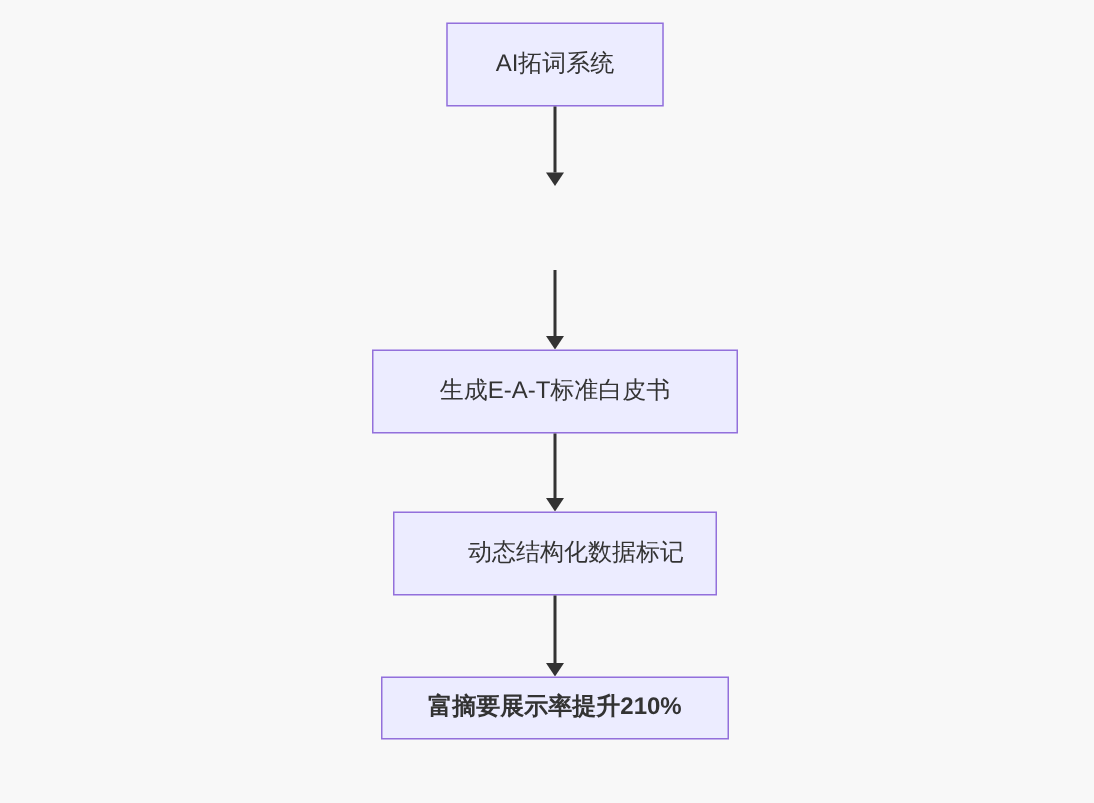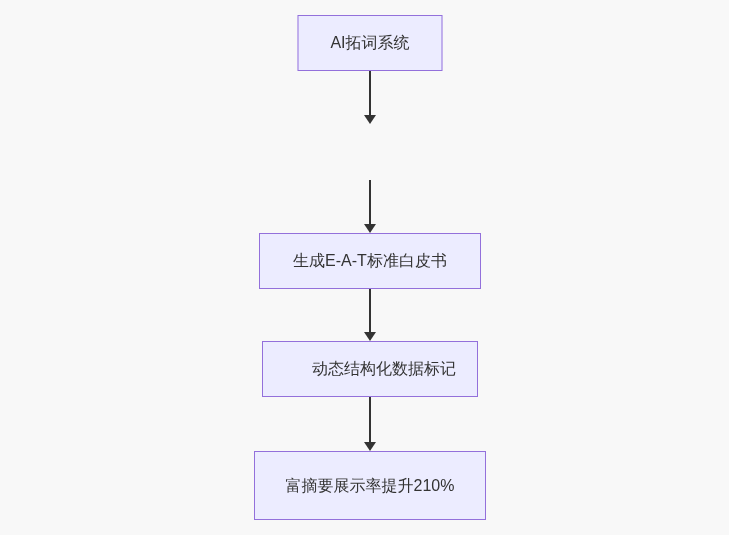--- a/index.html
+++ b/index.html
@@ -68,35 +68,35 @@
     <div class="arrow-line"></div>
     <div class="arrow-head"></div>
   </div>
 
 
   <div class="arrow" style="top:180px; height:53px;">
     <div class="arrow-line"></div>
     <div class="arrow-head"></div>
   </div>
 
-  <div class="node" style="top:233px; width:222px; height:56px;align-items:center;">
+  <div class="node" style="top:233px; width:244px; height:56px;align-items:center;">
     <span>生成E-A-T标准白皮书</span>
   </div>
 
   <div class="arrow" style="top:289px; height:52px;">
     <div class="arrow-line"></div>
     <div class="arrow-head"></div>
   </div>
 
   <div class="node" style="top:341px; width:216px; height:56px;padding-left:28px;">
     <span>动态结构化数据标记</span>
   </div>
 
   <div class="arrow" style="top:397px; height:54px;">
     <div class="arrow-line"></div>
     <div class="arrow-head"></div>
   </div>
 
-  <div class="node" style="top:451px; width:232px; height:69px;">
+  <div class="node" style="top:451px; width:232px; height:42px;font-weight:bold;">
     <span>富摘要展示率提升210%</span>
   </div>
 
 </div>
 
 </body></html>

